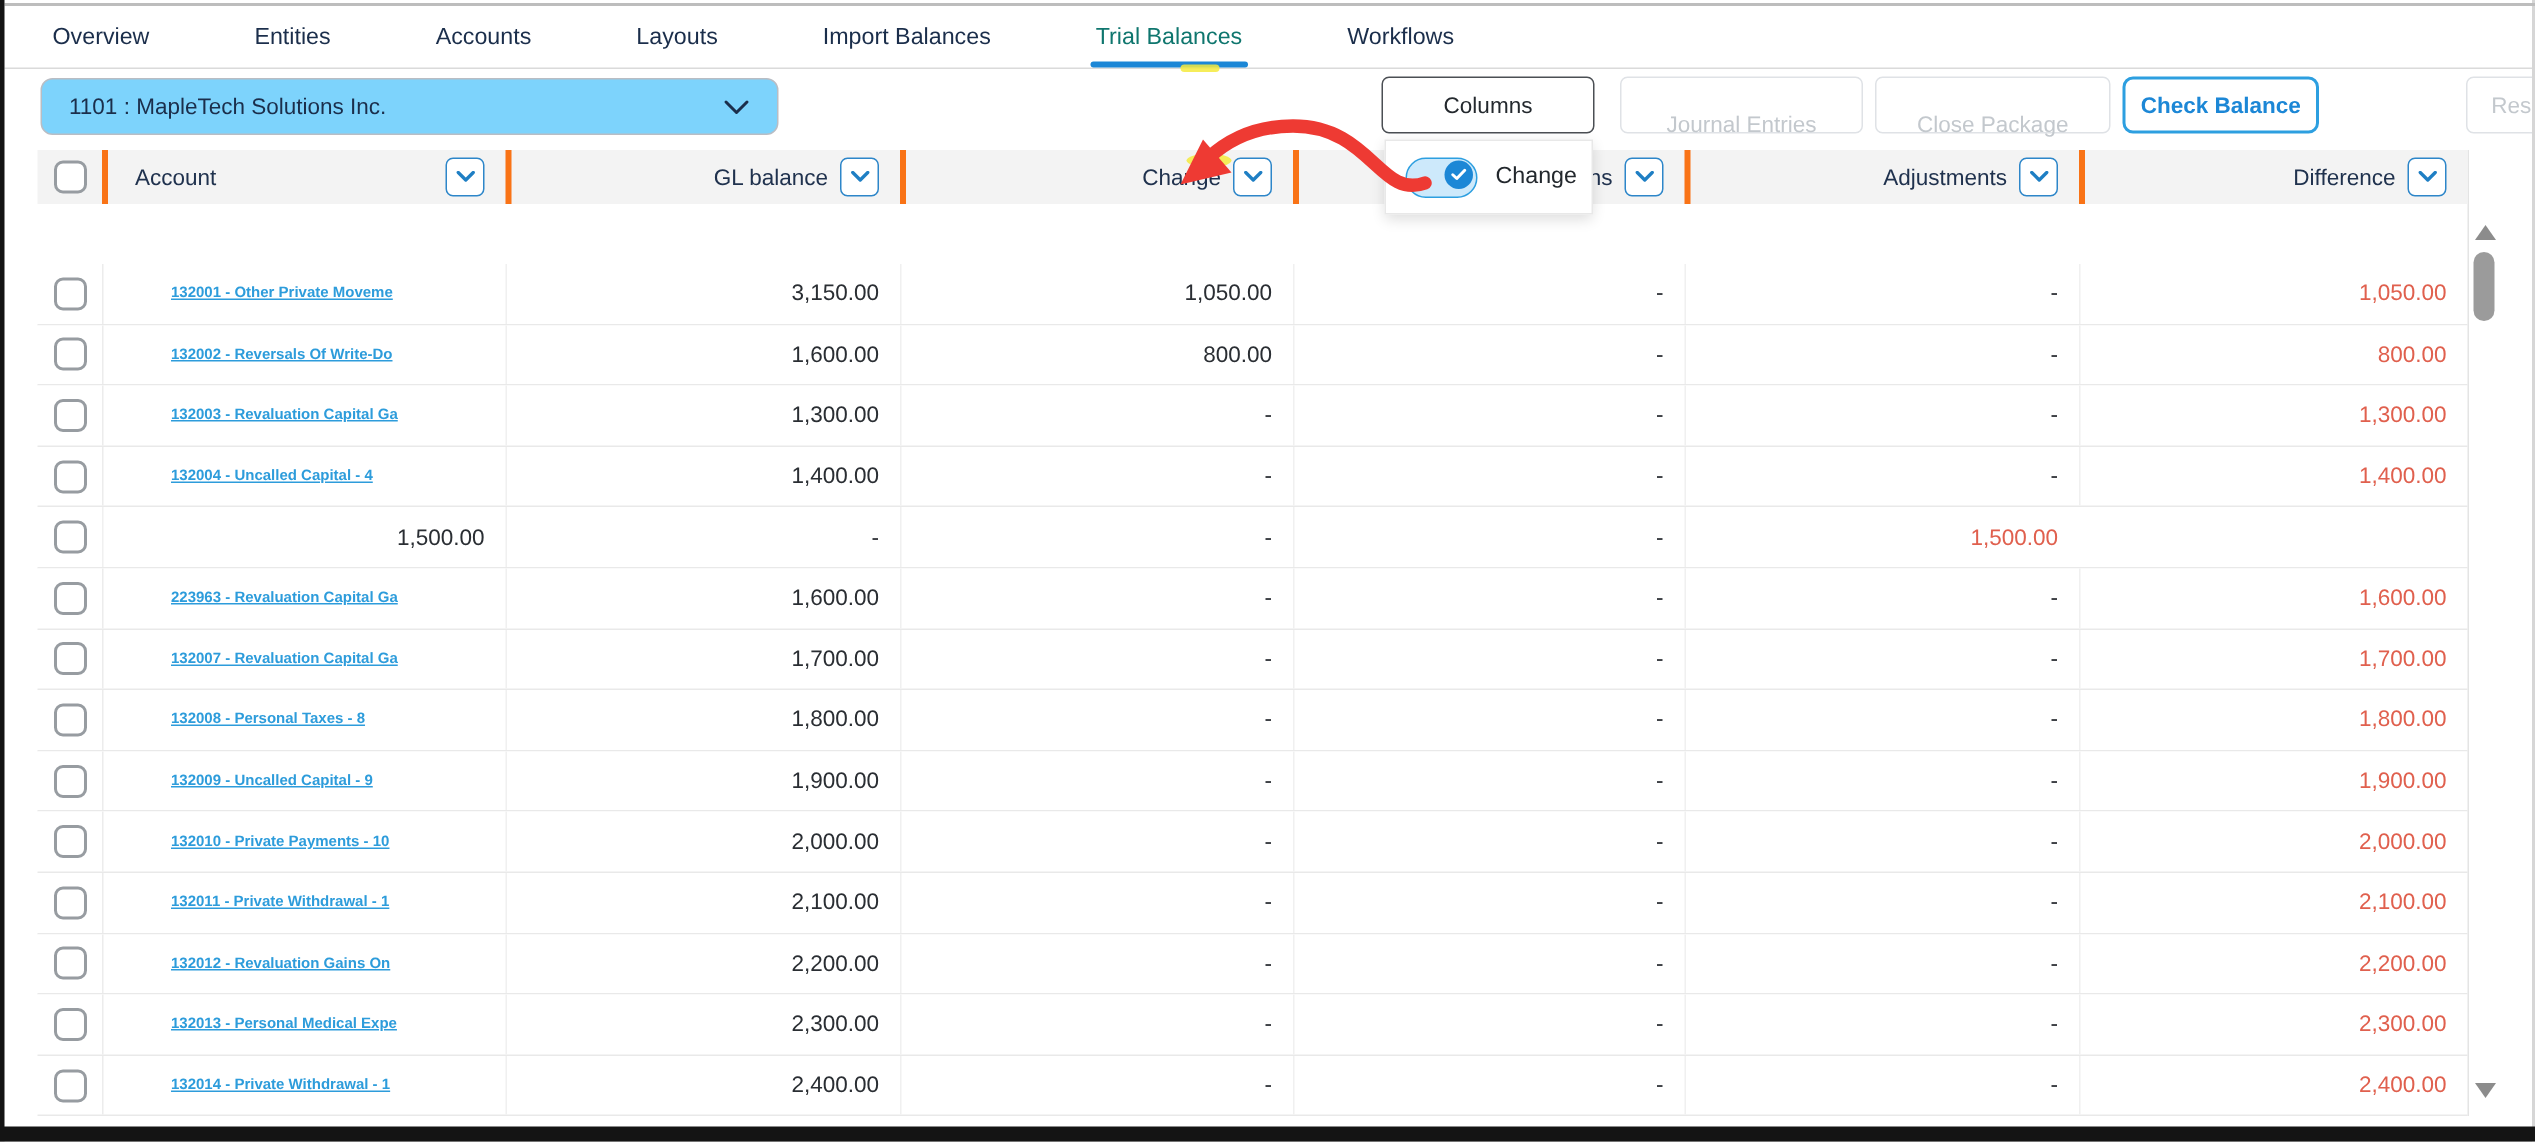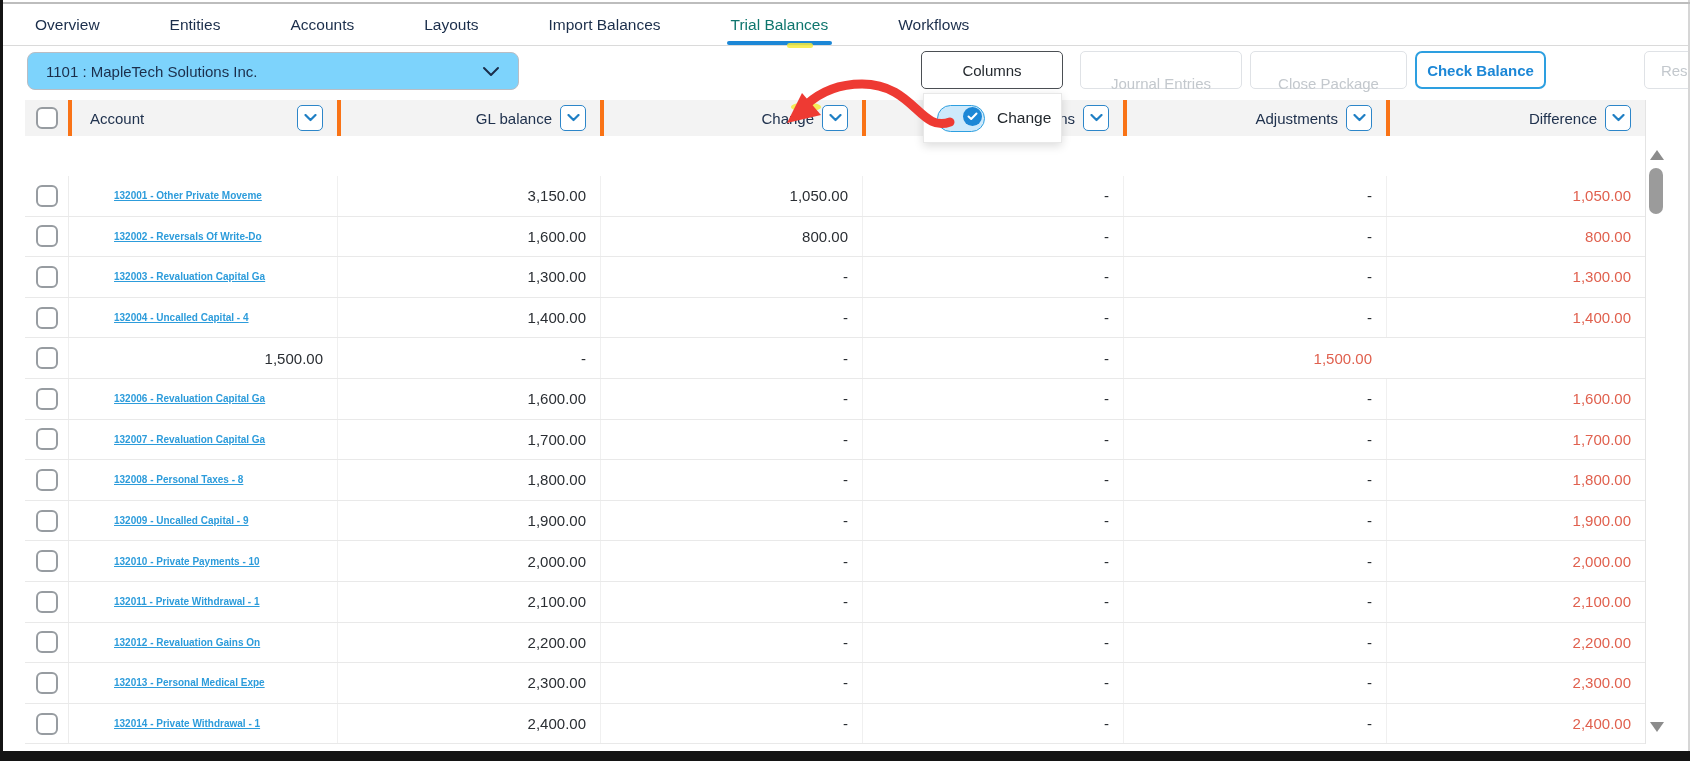--- a/index.html
+++ b/index.html
@@ -266,21 +266,21 @@
       <div class="cell num bl">-</div>
       <div class="cell num bl">-</div>
       <div class="cell num bl diff">1,500.00</div>
     </div>
 
     <div class="row grid">
       <div class="cb-cell">
           <span class="checkbox"></span>
         </div>
       <div class="cell account-cell">
-          <a class="acct-link" href="#">132006 - Revaluation Capital Ga</a>
+          <a class="acct-link" href="#">223963 - Revaluation Capital Ga</a>
         </div>
       <div class="cell num bl">1,600.00</div>
       <div class="cell num bl">-</div>
       <div class="cell num bl">-</div>
       <div class="cell num bl">-</div>
       <div class="cell num bl diff">1,600.00</div>
     </div>
 
     <div class="row grid">
       <div class="cb-cell">

